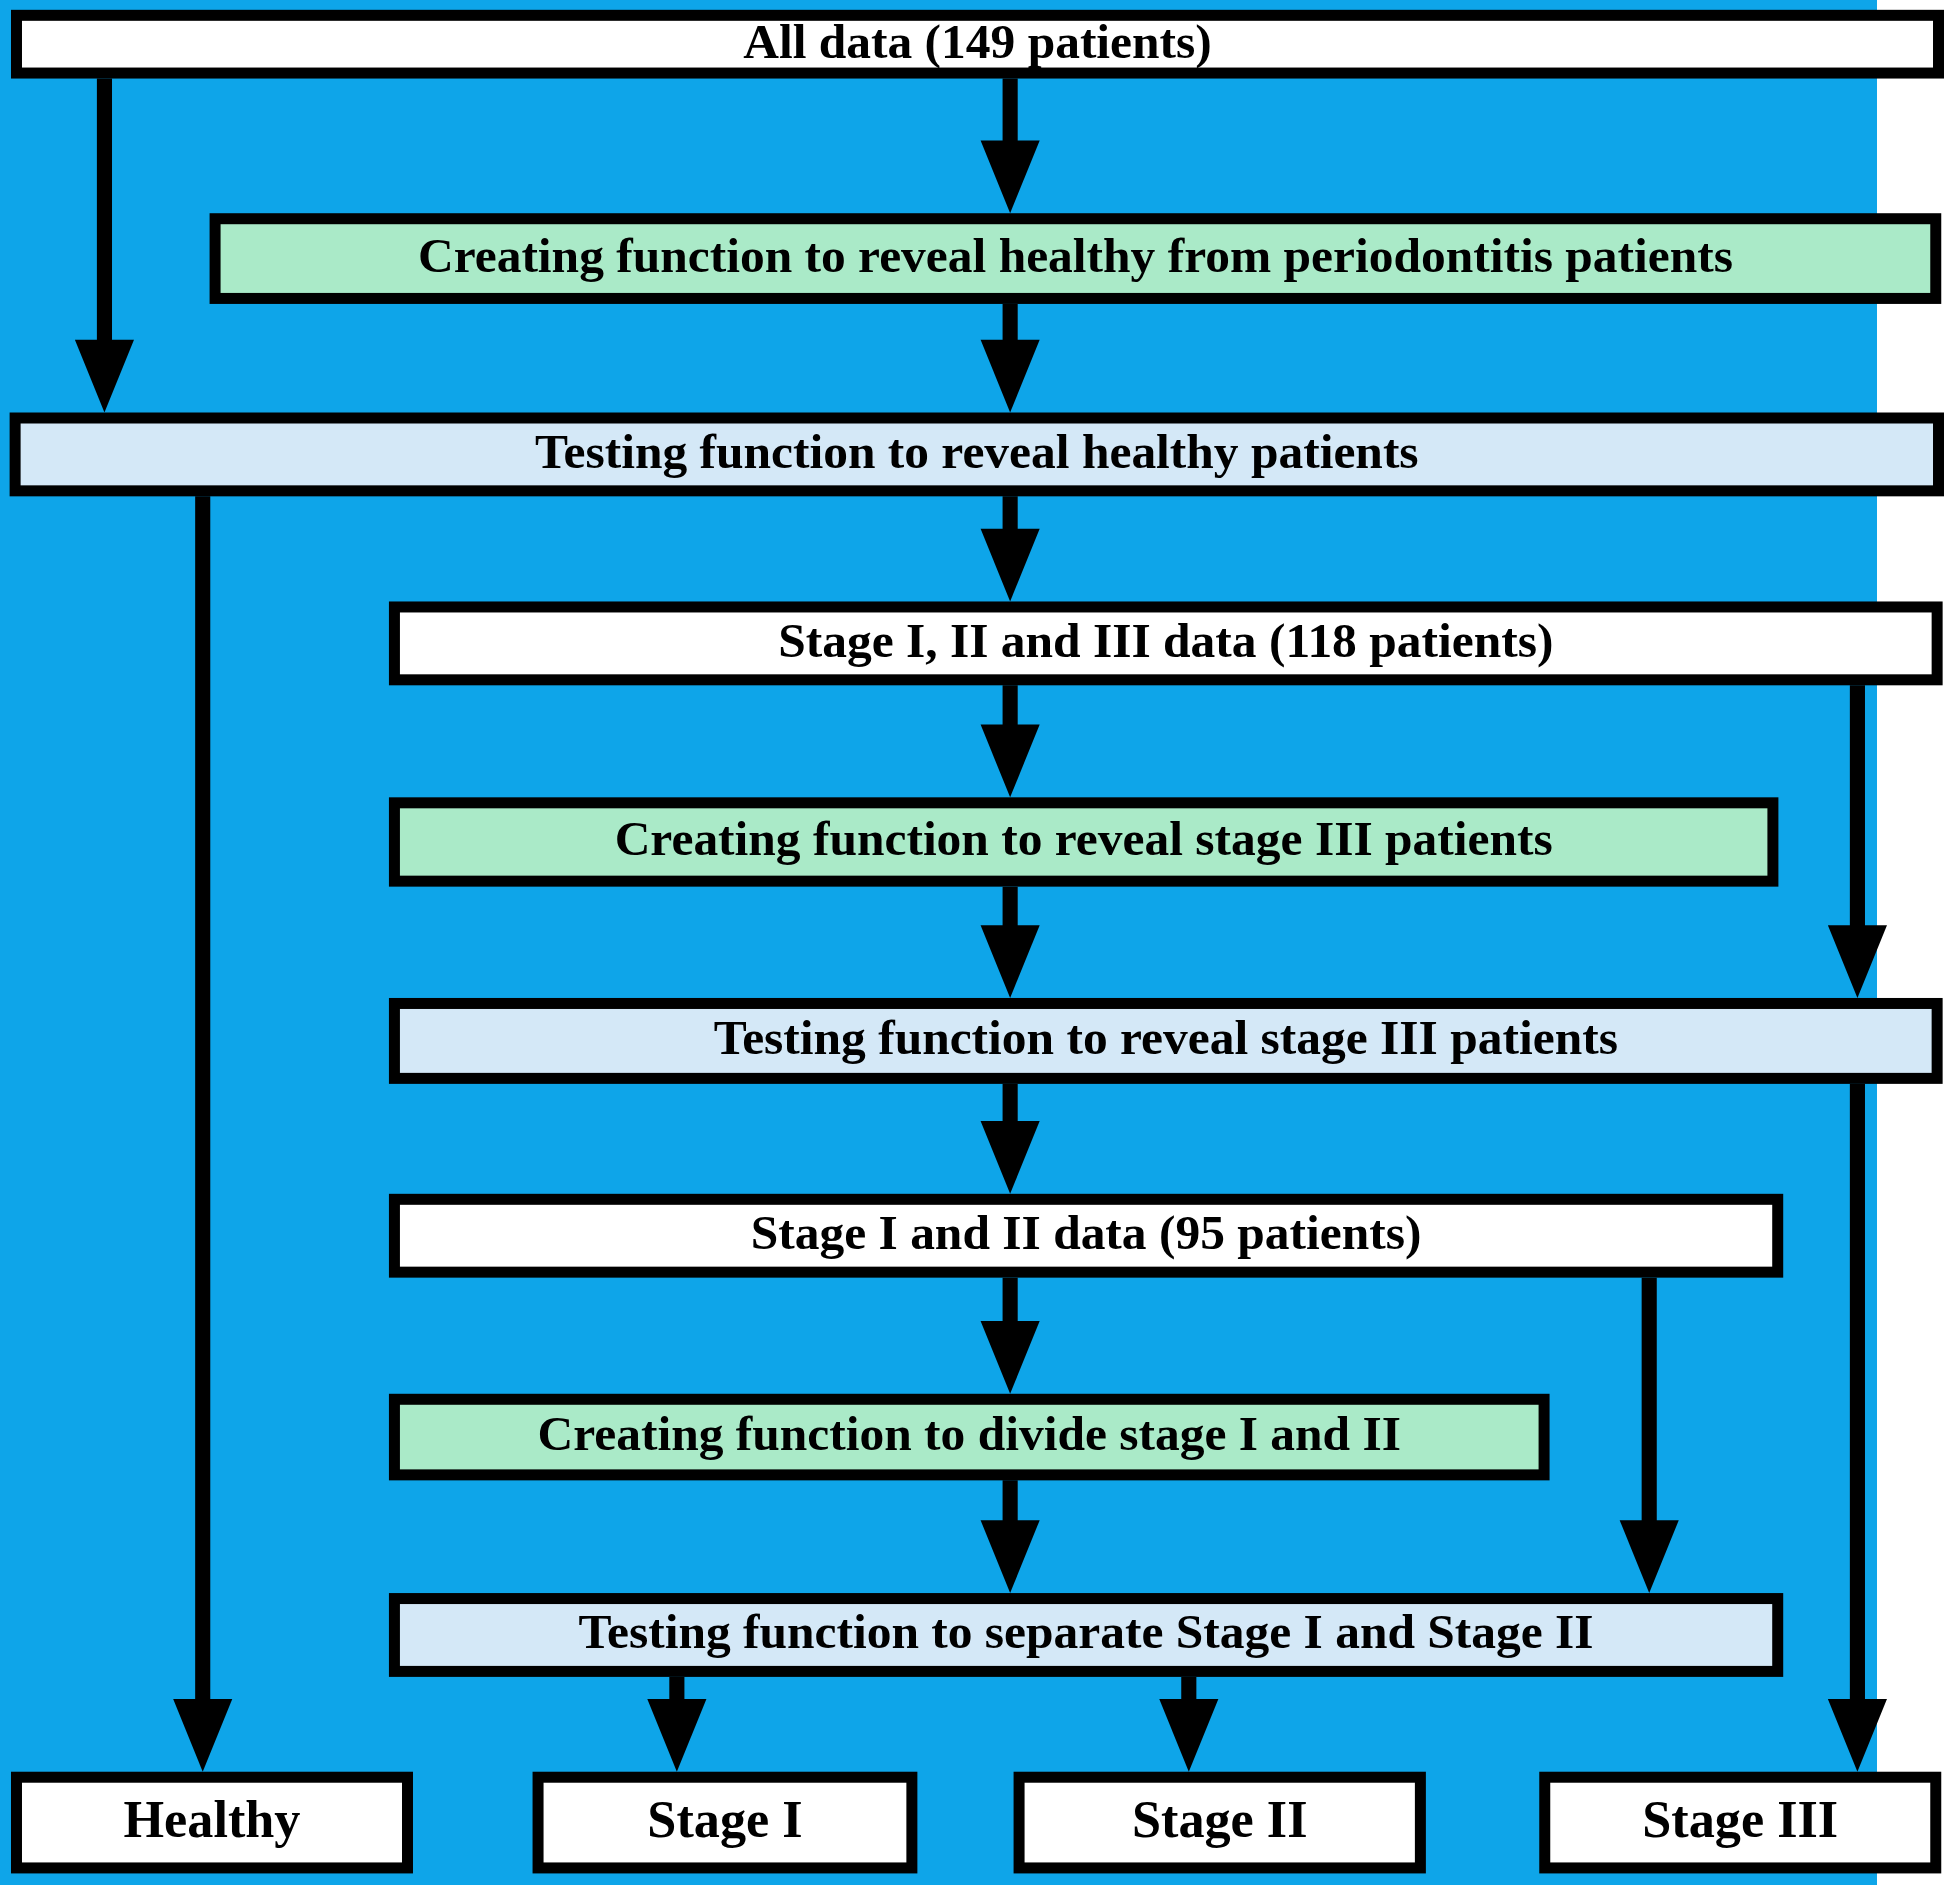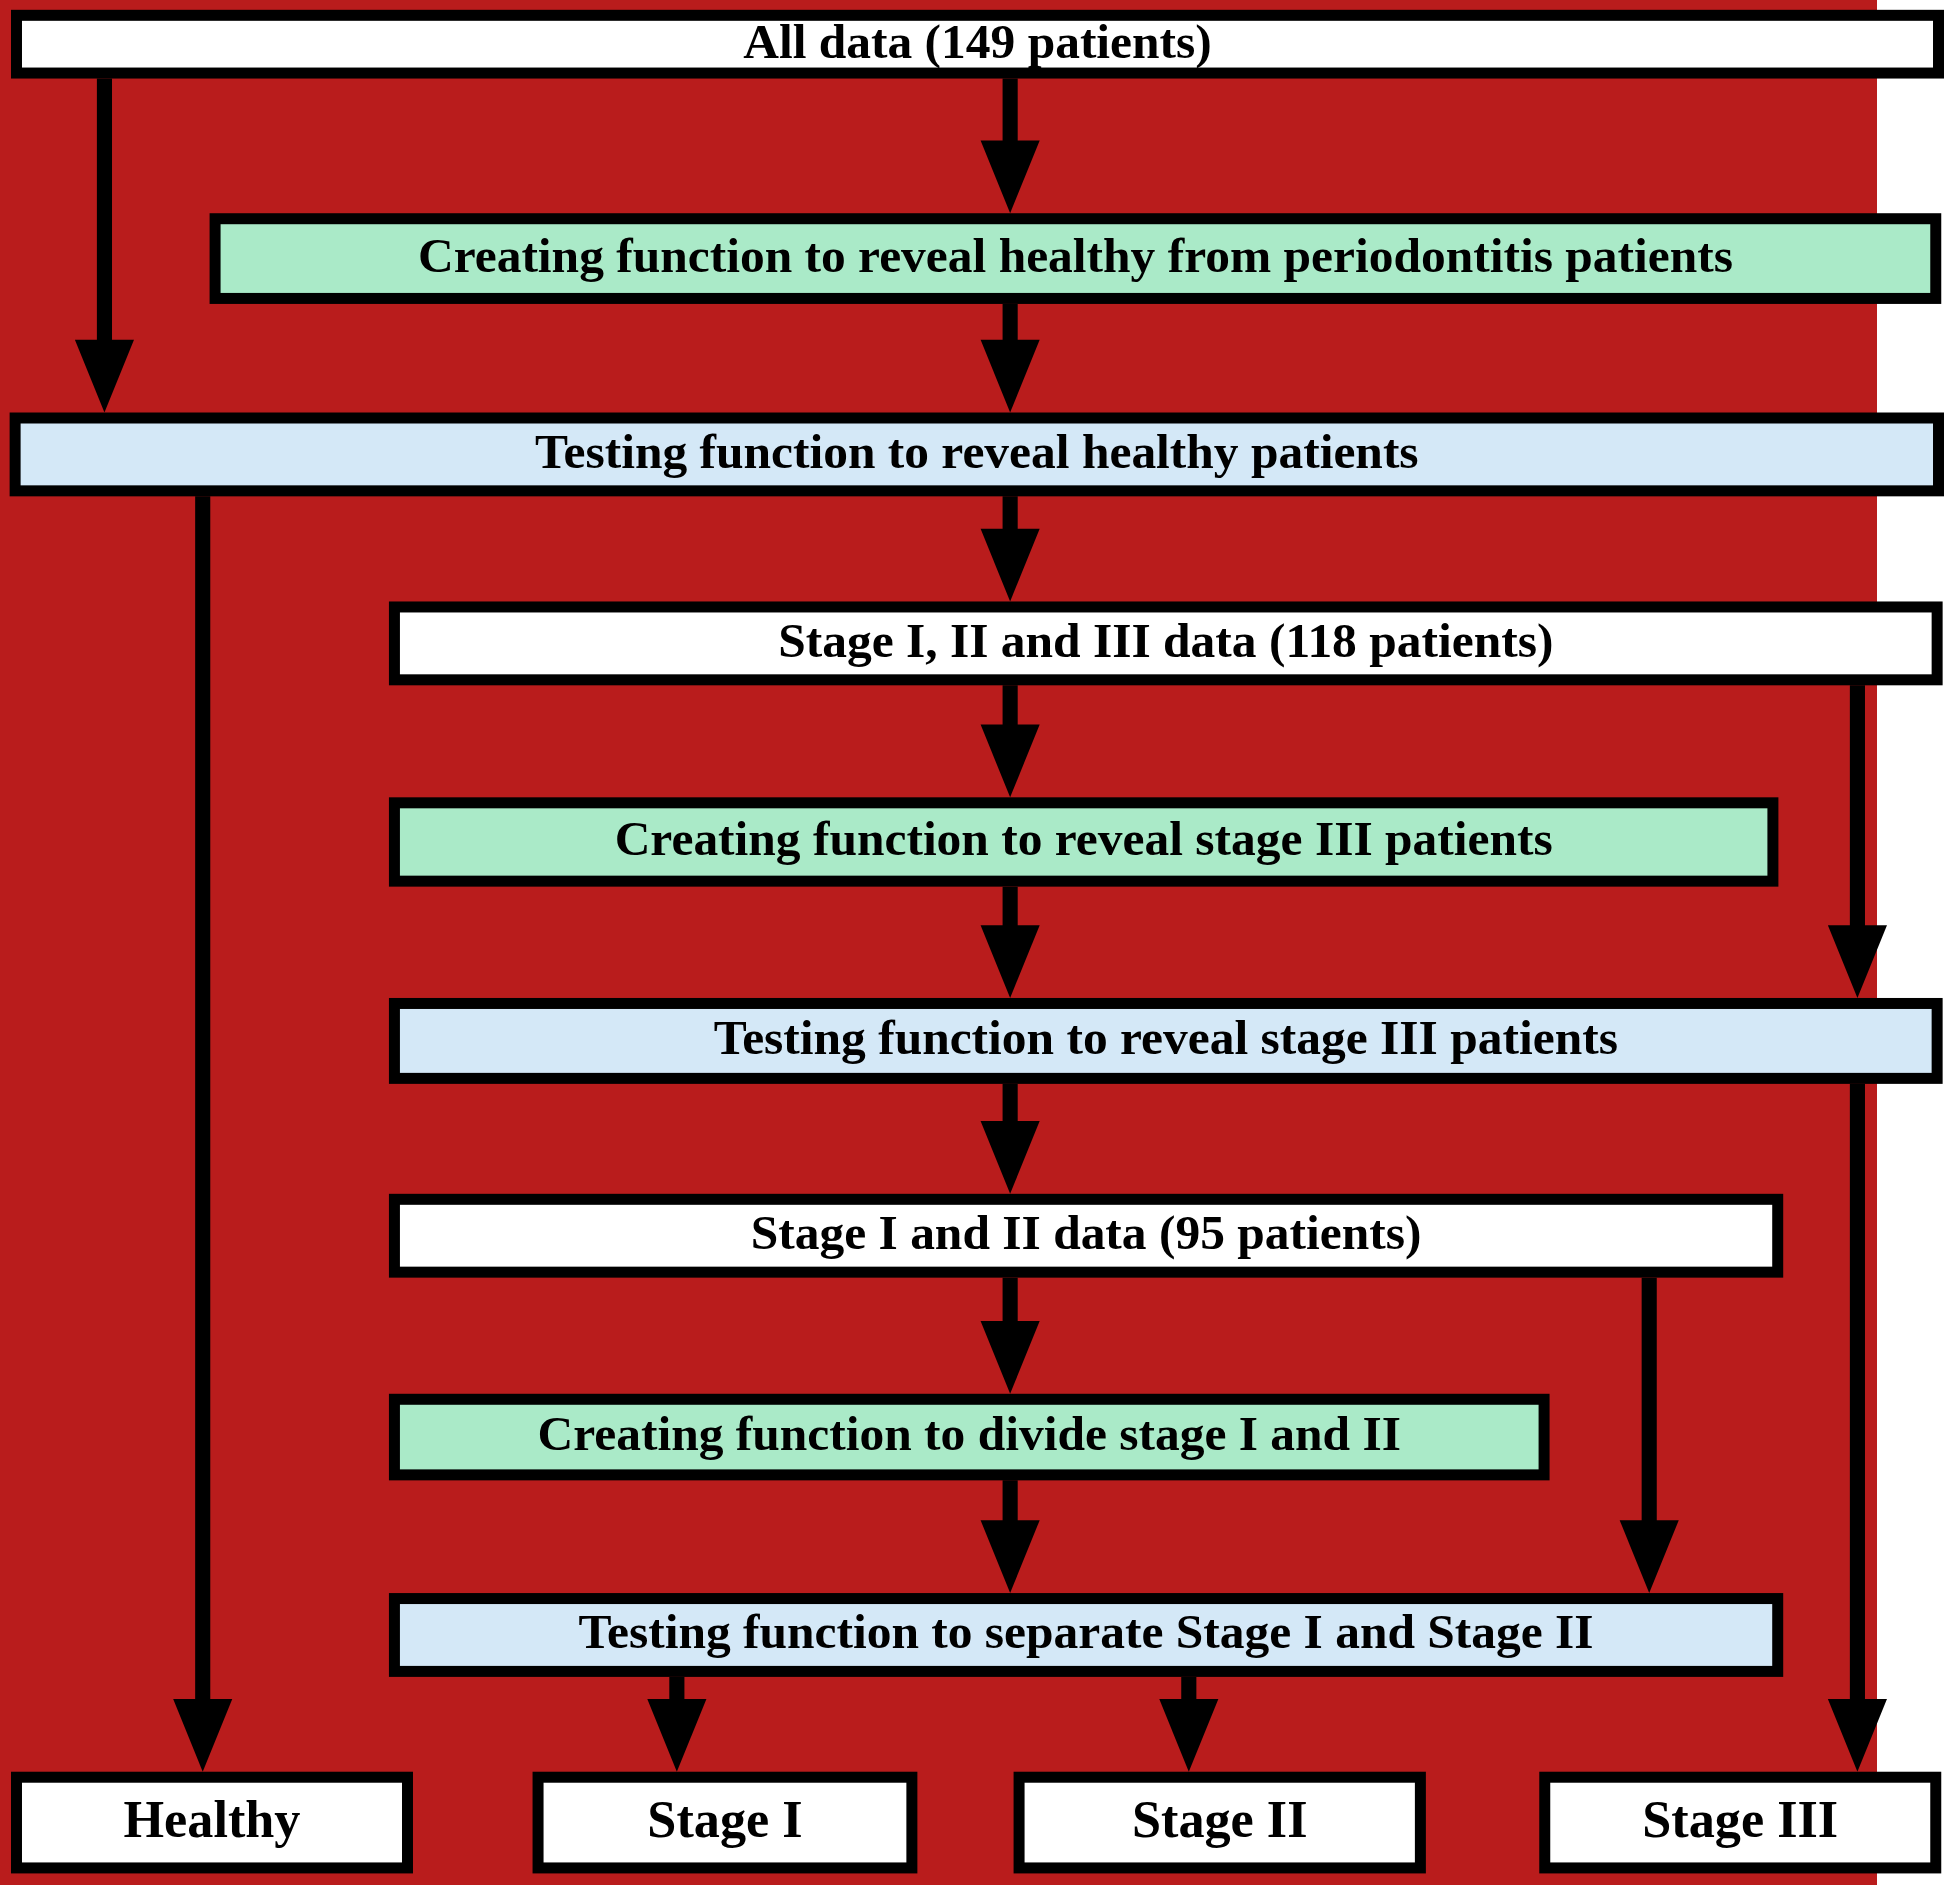--- a/index.html
+++ b/index.html
@@ -10,21 +10,21 @@
   body {
     width: 1955px;
     height: 1886px;
     font-family: "Liberation Serif", "DejaVu Serif", serif;
     overflow: hidden;
   }
   #flowchart-root {
     position: relative;
     width: 1877px;
     height: 1886px;
-    background: #b91c1c;
+    background: #0ea5e9;
   }
   svg.diagram-canvas {
     display: block;
     width: 1955px;
     height: 1886px;
   }
   .node-box {
     stroke: #000000;
     stroke-width: 16;
   }

